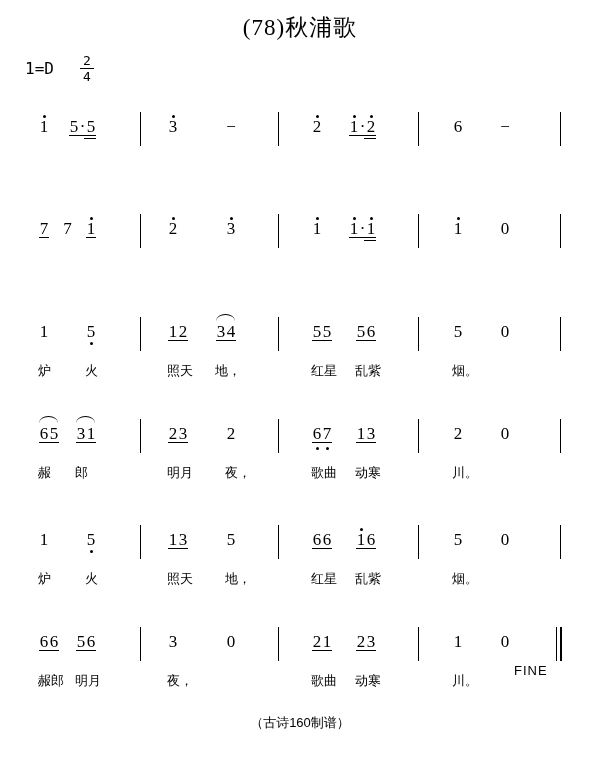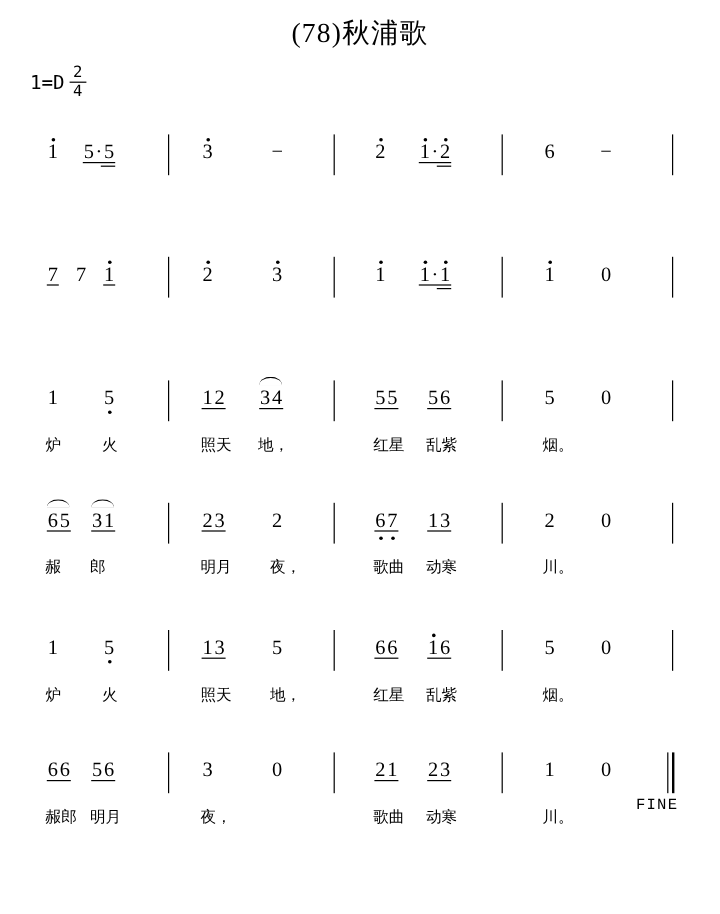--- a/index.html
+++ b/index.html
@@ -6,21 +6,21 @@
   .sheet{
     position:relative;width:600px;height:762px;background:#ffffff;color:#000;
     font-family:"Liberation Serif","DejaVu Serif",serif;overflow:hidden;margin:0 auto;
   }
   .title{
     position:absolute;top:12px;left:0;width:100%;text-align:center;
     font-size:23px;font-weight:normal;letter-spacing:1px;margin:0;
   }
   .keysig{
     position:absolute;left:25px;top:54px;display:flex;align-items:center;
-    font-size:16px;font-family:"DejaVu Sans Mono","Liberation Mono",monospace;
+    font-size:16px;font-family:"DejaVu Sans Mono","Liberation Mono",monospace;gap:22px;
   }
   .frac{display:inline-flex;flex-direction:column;align-items:center;margin-left:4px;
     font-size:13px;line-height:13px;}
   .frac .num{border-bottom:1px solid #000;padding:0 3px 1px 3px;}
   .frac .den{padding-top:1px;}
   .credits{
     position:absolute;left:476px;top:64px;font-size:13px;line-height:18px;
     font-family:"Liberation Sans","DejaVu Sans",sans-serif;white-space:nowrap;
   }
   #score{position:absolute;left:0;top:0;width:600px;height:762px;}
@@ -49,22 +49,22 @@
   .b2{position:absolute;right:0;width:12px;bottom:-3px;height:1px;background:#000;}
   .arc{
     position:absolute;left:0;right:1px;top:-9px;height:6px;
     border-top:1px solid #000;border-radius:50% 50% 0 0 / 100% 100% 0 0;
   }
   .lyr{
     position:absolute;left:-1px;top:41px;font-size:13px;line-height:14px;white-space:nowrap;
     font-family:"Liberation Sans","DejaVu Sans",sans-serif;
   }
   .fine{
-    position:absolute;left:530px;top:29px;font-size:13px;letter-spacing:1px;
-    font-family:Liberation Mono, monospace;
+    position:absolute;left:514px;top:29px;font-size:13px;letter-spacing:1px;
+    font-family:Liberation Sans, sans-serif;
   }
   .footer{
     position:absolute;left:0;top:714px;width:100%;text-align:center;font-size:13px;
     font-family:"Liberation Sans","DejaVu Sans",sans-serif;
   }
 </style>
 </head>
 <body>
 
 <div class="sheet">
@@ -331,14 +331,15 @@
           <span class="grp"><span class="chars">
               <span class="ch">1</span>
             </span><span class="lyr">川。</span></span>
           <span class="grp"><span class="chars">
               <span class="ch">0</span>
             </span></span>
         </div>
       </div>
     </div>
 
+  <div class="footer">（古诗160制谱）</div>
 
 </div>
 
 </body></html>

